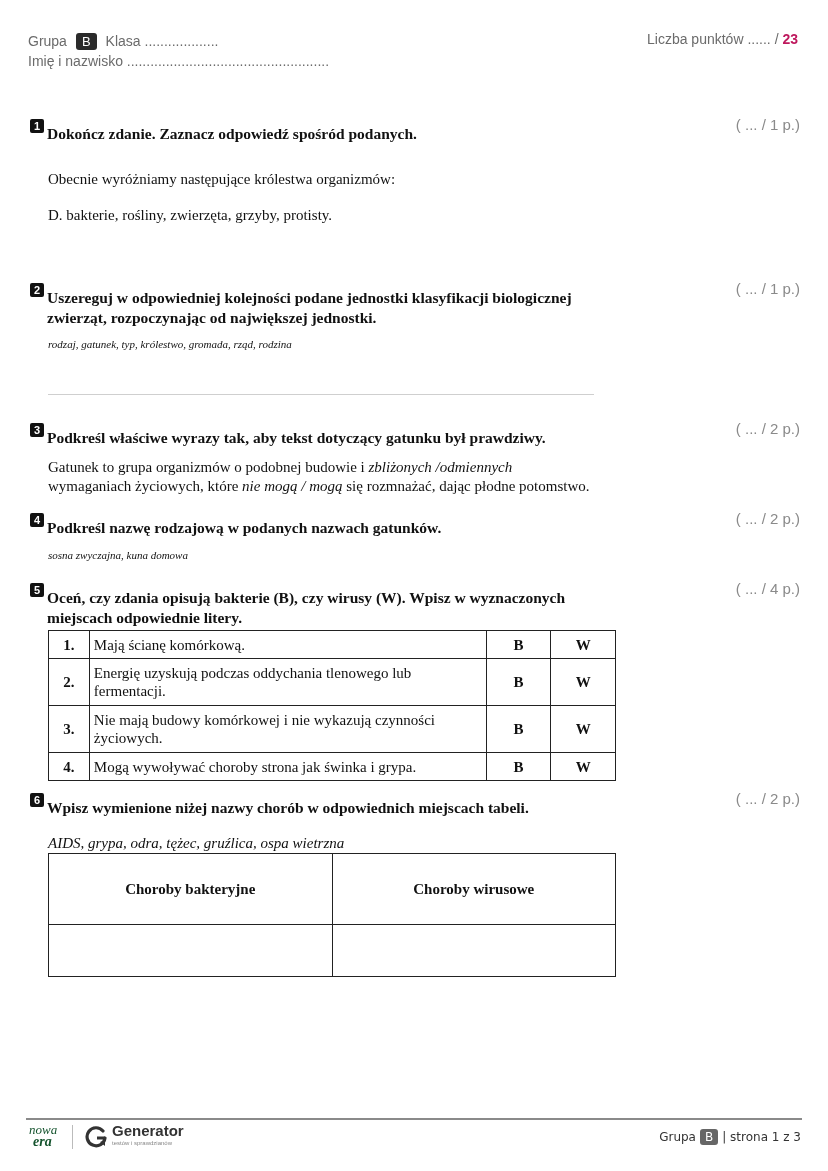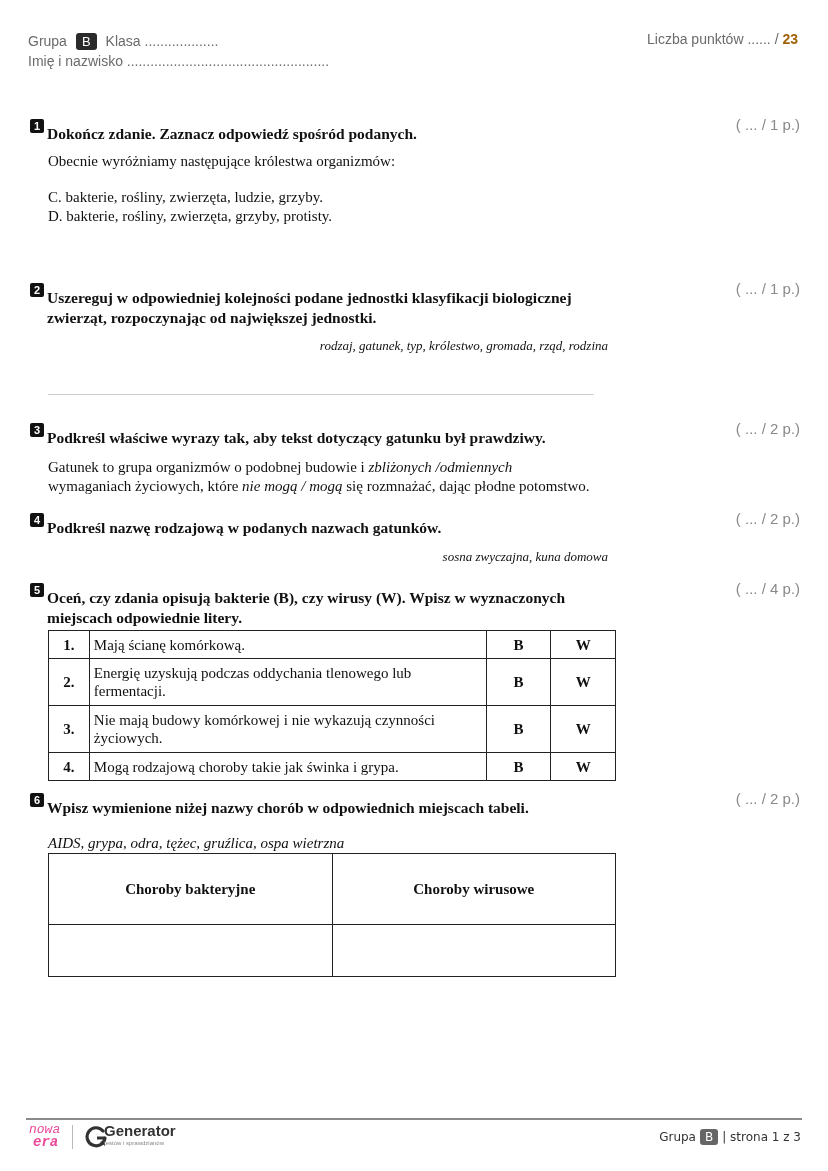--- a/index.html
+++ b/index.html
@@ -4,44 +4,44 @@
 <style>
   html, body { margin: 0; padding: 0; background: #ffffff; }
   body { width: 828px; height: 1171px; position: relative; overflow: hidden; color: #111; }
   .sans { font-family: "Liberation Sans", "DejaVu Sans", sans-serif; }
   .serif { font-family: "Liberation Serif", "DejaVu Serif", serif; }
 
   .hdr { position: absolute; left: 28px; top: 31px; font-size: 14px; color: #6b6b6b; line-height: 20px; }
   .hdr-row { display: flex; align-items: center; gap: 6px; }
   .group-badge { display: inline-block; background: #2b2b2b; color: #fff; border-radius: 3px; padding: 0 6px; font-size: 13px; line-height: 17px; margin: 0 3px; }
   .hdr-right { position: absolute; right: 30px; top: 31px; font-size: 14px; color: #6b6b6b; }
-  .hdr-right b { color: #a16207; text-align: center; }
+  .hdr-right b { color: #be185d; text-align: center; }
 
   .q { position: absolute; left: 30px; width: 770px; }
   .q-head { display: flex; align-items: flex-start; font-weight: bold; font-size: 15.5px; line-height: 20px; }
   .qnum { display: inline-block; background: #111; color: #fff; font-family: "Liberation Sans", sans-serif; font-size: 11px; font-weight: bold; width: 14px; height: 14px; line-height: 14px; text-align: center; border-radius: 2px; margin-right: 3px; margin-top: 3px; flex: none; }
   .q-title { width: 560px; margin-top: 8px; }
   .points { position: absolute; right: 0; top: 0; font-size: 15px; color: #8a8a8a; }
   .body-text { font-size: 15px; line-height: 19px; margin-left: 18px; }
   .italic { font-style: italic; }
-  .center-line { text-align: right; width: 560px; font-style: italic; font-size: 13px; }
+  .center-line { text-align: left; width: 560px; font-style: italic; font-size: 11px; }
   .answer-line { position: absolute; left: 48px; width: 546px; height: 1px; background: #cfcfcf; }
 
   table { border-collapse: collapse; position: absolute; }
   .t5 td { border: 1px solid #222; font-size: 15px; line-height: 18px; }
   .t5 .num { width: 38px; text-align: center; font-weight: bold; }
   .t5 .stmt { width: 390px; padding: 2px 4px; }
   .t5 .bw { width: 62px; text-align: center; font-weight: bold; }
   .t6 td { border: 1px solid #222; width: 283px; text-align: center; font-weight: bold; font-size: 15px; }
 
   .footer-line { position: absolute; left: 26px; top: 1118px; width: 776px; height: 2px; background: #8a8a8a; }
-  .logo-nowa { position: absolute; left: 29px; top: 1124px; font-family: Liberation Mono, monospace; font-style: italic; color: #ec4899; font-size: 13px; line-height: 12px; }
+  .logo-nowa { position: absolute; left: 29px; top: 1124px; font-family: Liberation Serif, serif; font-style: italic; color: #14532d; font-size: 13px; line-height: 12px; }
   .logo-sep { position: absolute; left: 72px; top: 1125px; width: 1px; height: 24px; background: #bbb; }
   .gen-icon { position: absolute; left: 84px; top: 1124px; width: 24px; height: 24px; }
-  .gen-text { position: absolute; left: 104px; top: 1123px; font-family: "Liberation Sans", sans-serif; color: #333; }
+  .gen-text { position: absolute; left: 112px; top: 1123px; font-family: "Liberation Sans", sans-serif; color: #333; }
   .gen-title { font-size: 15px; font-weight: bold; line-height: 16px; }
   .gen-sub { font-size: 6px; color: #888; line-height: 8px; }
   .foot-right { position: absolute; right: 27px; top: 1129px; font-family: "DejaVu Sans", sans-serif; font-size: 12px; color: #333; display: flex; align-items: center; gap: 4px; }
   .foot-badge { background: #666; color: #fff; border-radius: 3px; padding: 0 5px; font-size: 12px; line-height: 16px; }
 </style>
 </head>
 <body>
 
 <div class="hdr sans">
   <div class="hdr-row">
@@ -55,23 +55,22 @@
   <span>Liczba punktów ...... /</span>
   <b>23</b>
 </div>
 
 <div class="q serif" style="top:116px;">
   <div class="q-head">
     <span class="qnum">1</span>
     <span class="q-title">Dokończ zdanie. Zaznacz odpowiedź spośród podanych.</span>
   </div>
   <span class="points sans">( ... / 1 p.)</span>
-  <div class="body-text" style="margin-top:8px;">Obecnie wyróżniamy następujące królestwa organizmów:</div>
+  <div class="body-text" style="margin-top:26px;">Obecnie wyróżniamy następujące królestwa organizmów:</div>
   <div class="body-text" style="margin-top:17px;">
-    <div>C. bakterie, rośliny, zwierzęta, ludzie, grzyby.</div>
     <div>D. bakterie, rośliny, zwierzęta, grzyby, protisty.</div>
   </div>
 </div>
 
 <div class="q serif" style="top:280px;">
   <div class="q-head">
     <span class="qnum">2</span>
     <span class="q-title">Uszereguj w odpowiedniej kolejności podane jednostki klasyfikacji biologicznej zwierząt, rozpoczynając od największej jednostki.</span>
   </div>
   <span class="points sans">( ... / 1 p.)</span>
@@ -121,21 +120,21 @@
     <td class="bw">W</td>
   </tr>
   <tr style="height:47px;">
     <td class="num">3.</td>
     <td class="stmt">Nie mają budowy komórkowej i nie wykazują czynności życiowych.</td>
     <td class="bw">B</td>
     <td class="bw">W</td>
   </tr>
   <tr style="height:28px;">
     <td class="num">4.</td>
-    <td class="stmt">Mogą rodzajową choroby takie jak świnka i grypa.</td>
+    <td class="stmt">Mogą wywoływać choroby strona jak świnka i grypa.</td>
     <td class="bw">B</td>
     <td class="bw">W</td>
   </tr>
 </tbody>
   </table>
 
 <div class="q serif" style="top:790px;">
   <div class="q-head">
     <span class="qnum">6</span>
     <span class="q-title">Wpisz wymienione niżej nazwy chorób w odpowiednich miejscach tabeli.</span>

